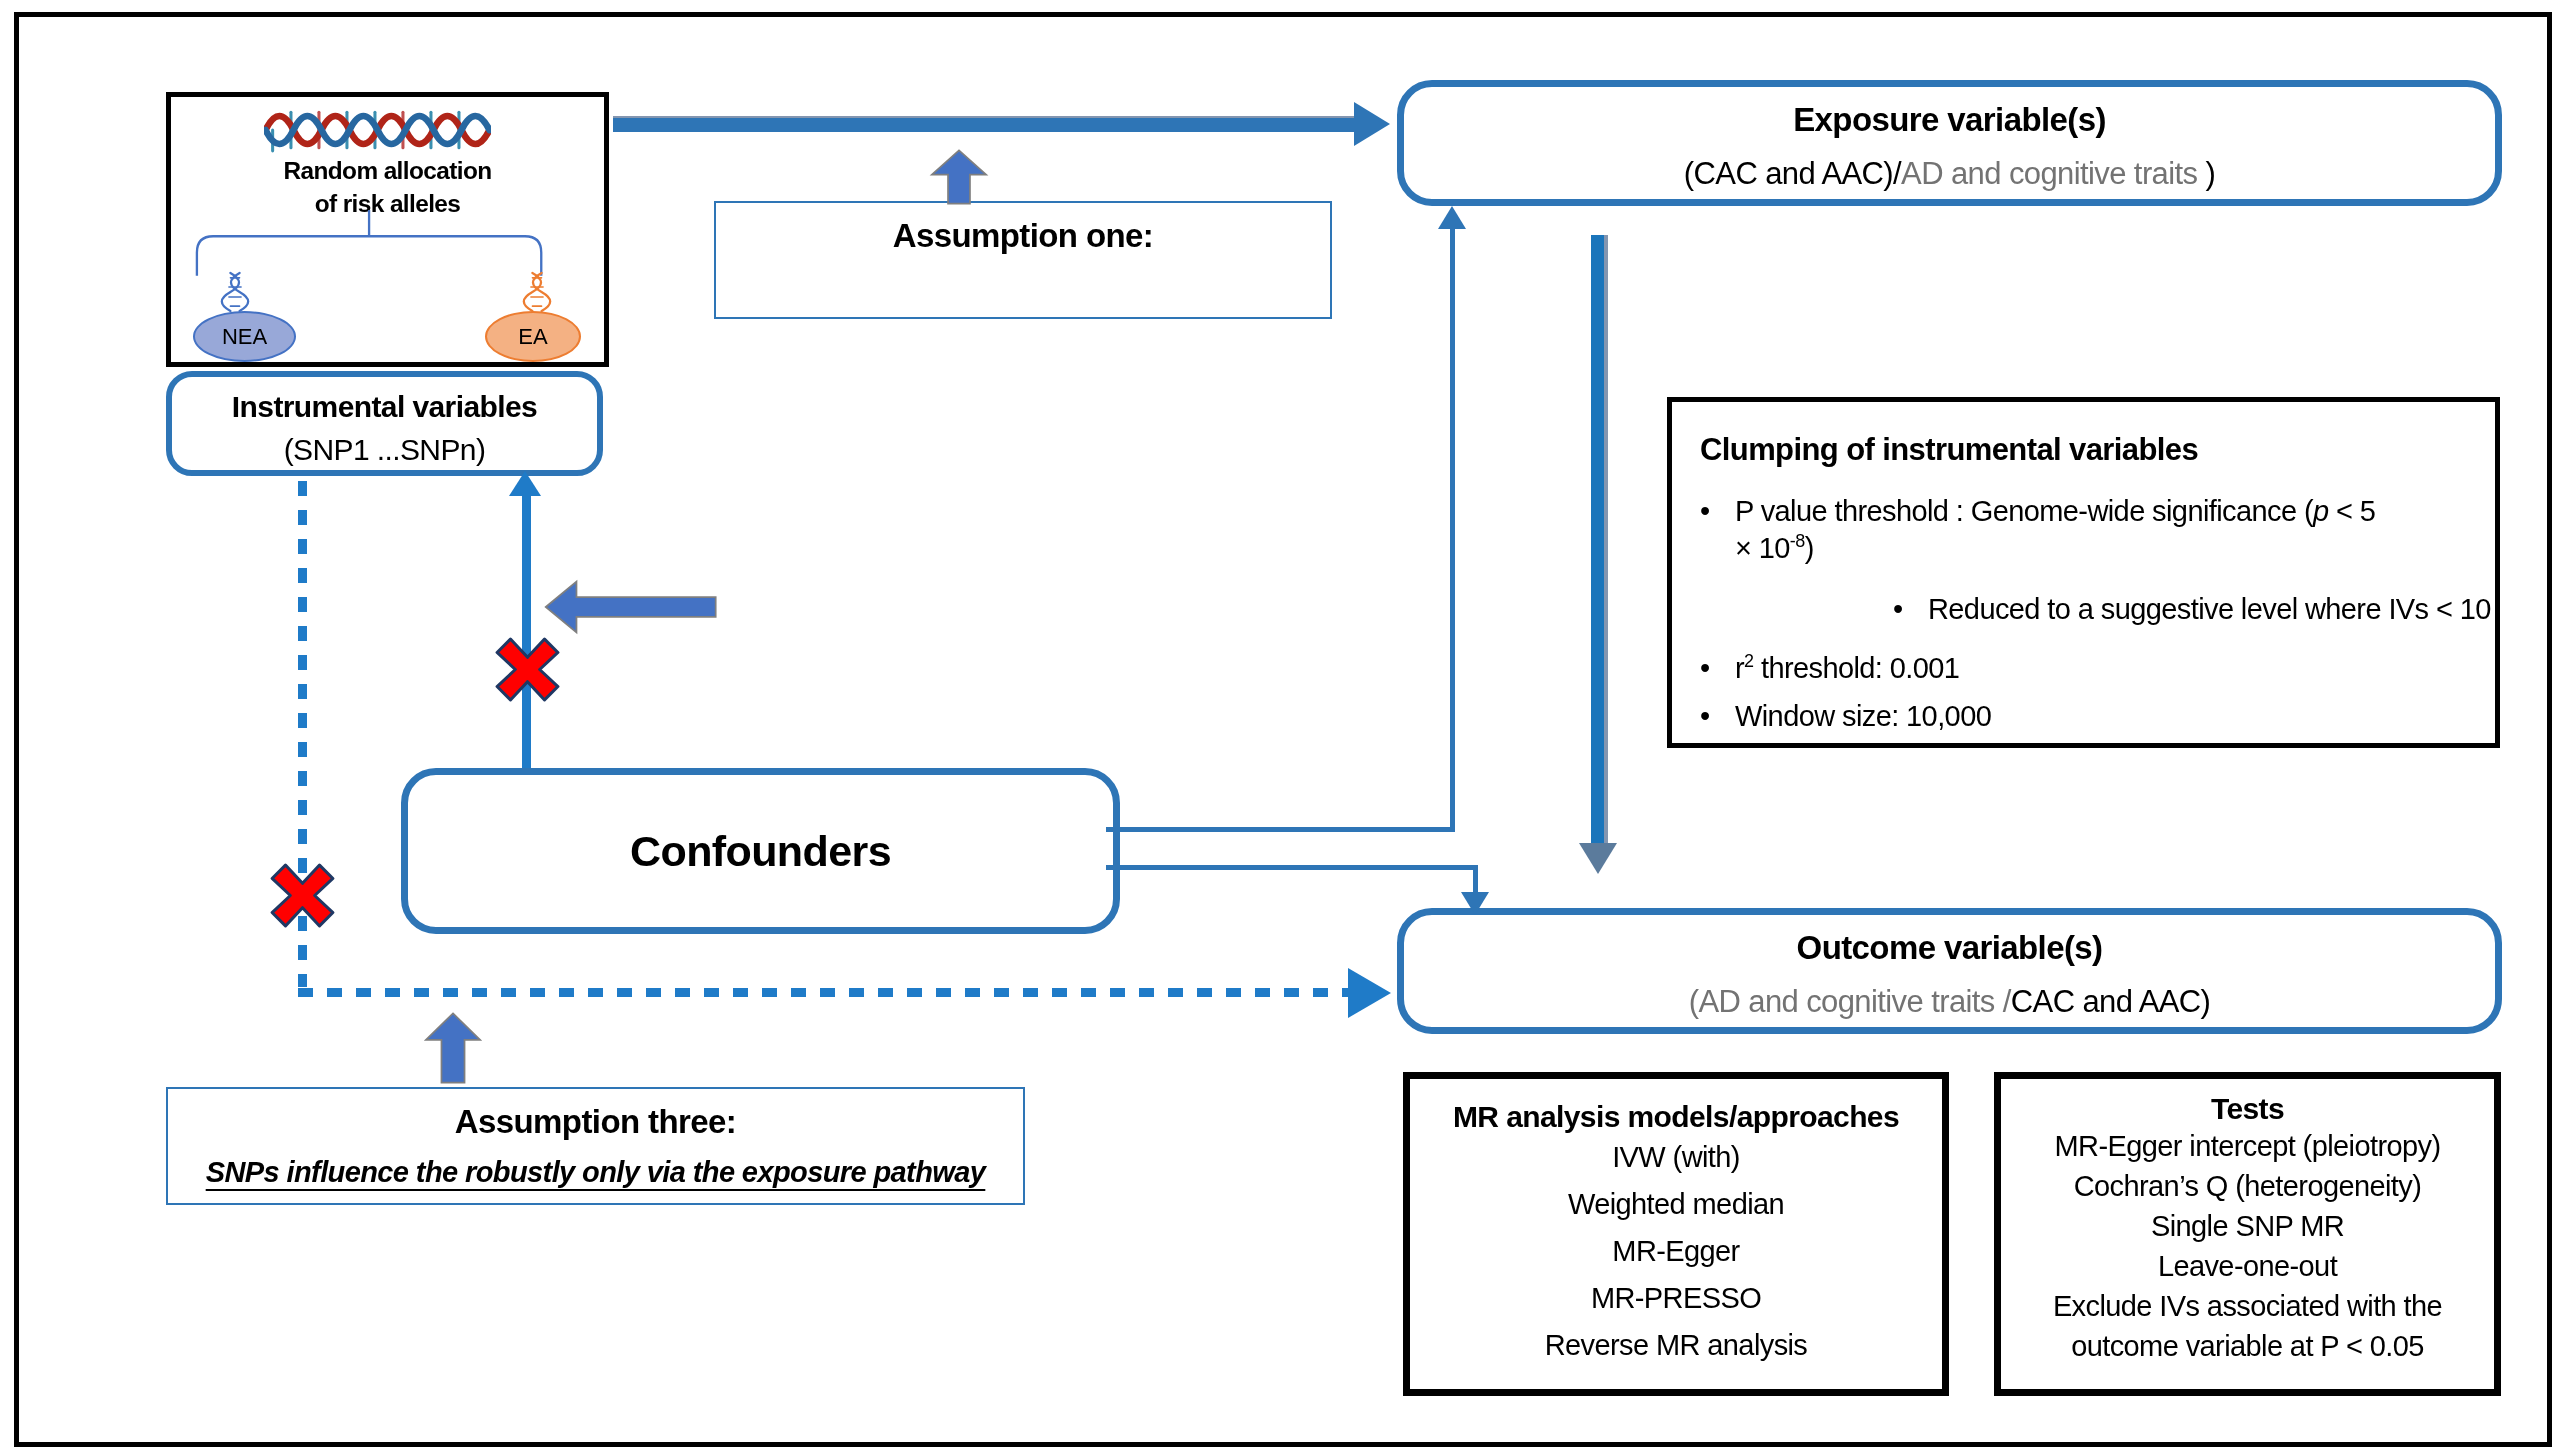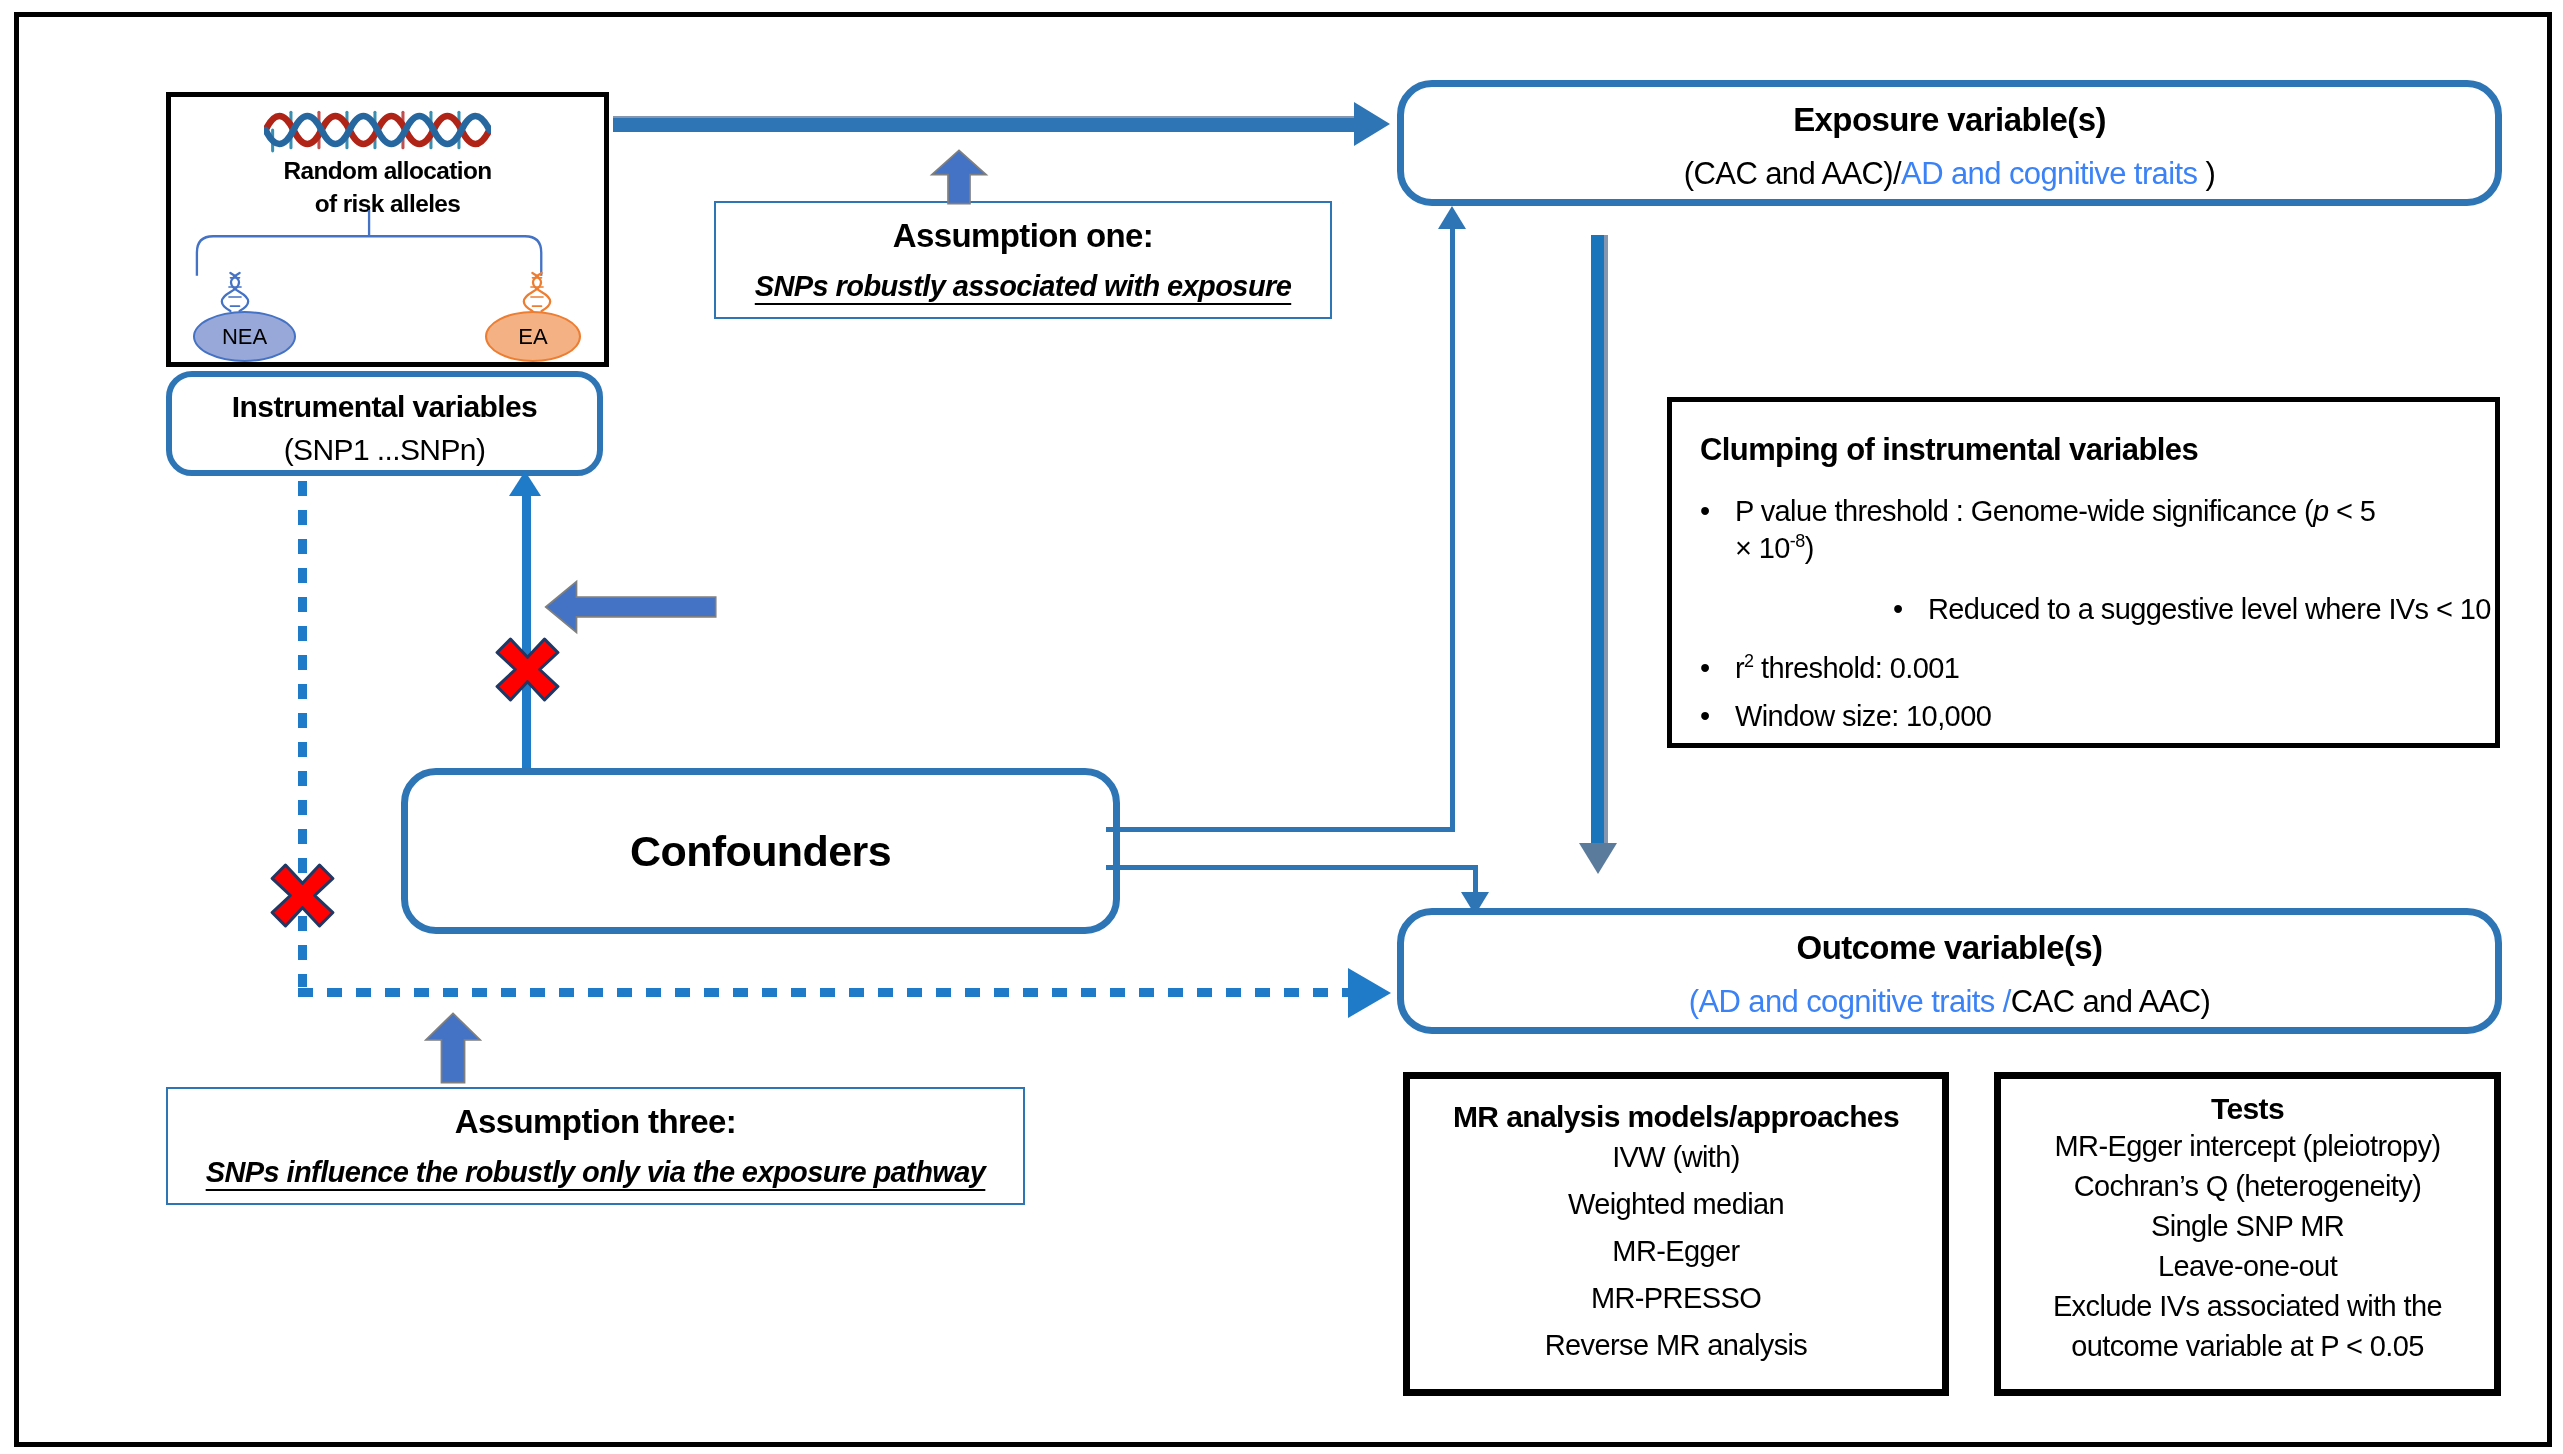--- a/index.html
+++ b/index.html
@@ -33,21 +33,21 @@
   .a-title{top:14px;width:100%;font-weight:bold;font-size:33px;text-align:center;letter-spacing:-0.6px;}
   .a-body{top:67px;width:100%;font-weight:bold;font-style:italic;font-size:29px;text-align:center;letter-spacing:-0.6px;}
   .a-body .u{text-decoration:underline;text-underline-offset:7px;}
 
   
   .eo-box{width:1091px;height:112px;}
   .exposure{left:1397px;top:80px;}
   .outcome{left:1397px;top:908px;}
   .eo-title{top:14px;width:100%;font-weight:bold;font-size:33px;text-align:center;letter-spacing:-0.6px;}
   .eo-sub{top:69px;width:100%;font-size:31px;text-align:center;letter-spacing:-0.6px;}
-  .red-t{color:#3b82f6;}
+  .red-t{color:#737373;}
 
   
   .conf-box{left:401px;top:768px;width:705px;height:152px;display:flex;align-items:center;justify-content:center;}
   .conf-label{font-weight:bold;font-size:43px;letter-spacing:-0.6px;}
 
   
   .clump-box{left:1667px;top:397px;width:823px;height:341px;}
   .clump-title{left:28px;top:30px;font-weight:bold;font-size:31px;letter-spacing:-0.6px;}
   .cl-line{font-size:29px;letter-spacing:-0.6px;}
   .cl-b1{left:28px;top:93px;}
@@ -143,23 +143,20 @@
     </div>
   </div>
 
   <div class="abs iv-box">
     <div class="abs iv-title">Instrumental variables</div>
     <div class="abs iv-sub">(SNP1 ...SNPn)</div>
   </div>
 
   <div class="abs blue-thin a-box a1">
     <div class="abs a-title">Assumption one:</div>
-    <div class="abs a-body">
-      <span class="u">SNPs robustly associated with exposure</span>
-    </div>
   </div>
 
 
   <div class="abs blue-thin a-box a3">
     <div class="abs a-title">Assumption three:</div>
     <div class="abs a-body">
       <span class="u">SNPs influence the robustly only via the exposure pathway</span>
     </div>
   </div>
 

